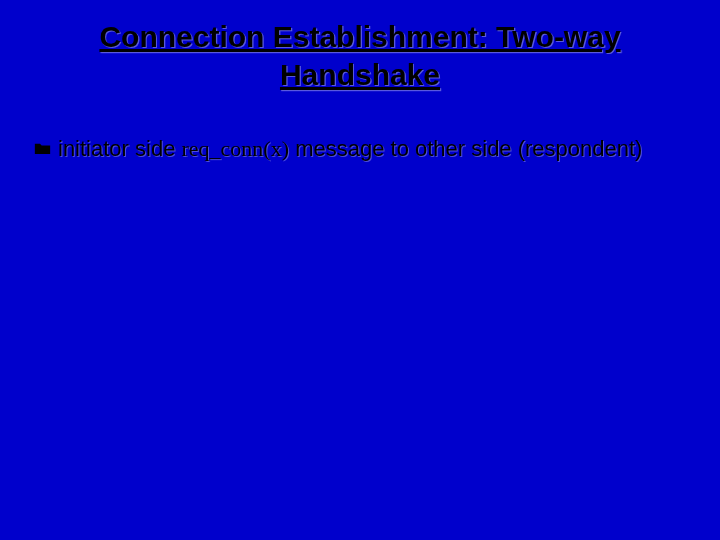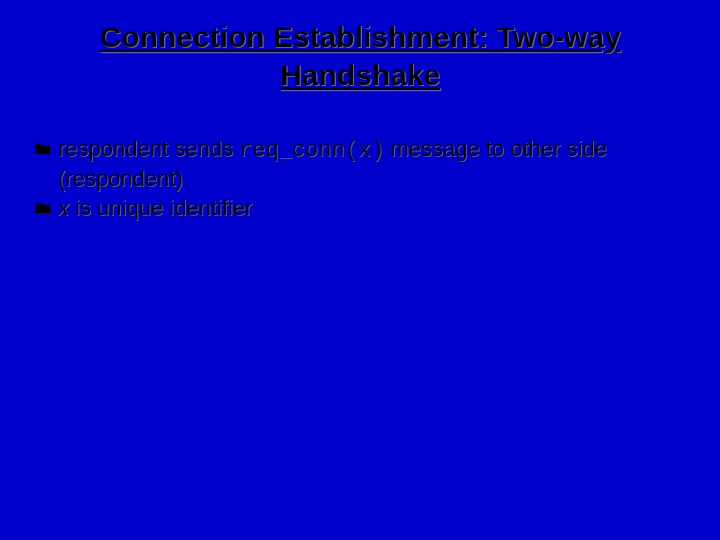--- a/index.html
+++ b/index.html
@@ -46,49 +46,41 @@
     left: 0;
     top: 2px;
     width: 17px;
     height: 20px;
   }
   .bullet .marker svg {
     width: 100%;
     height: 100%;
   }
   .code {
-    font-family: Liberation Mono, monospace;
+    font-family: Liberation Serif, serif;
   }
   .ital {
     font-style: italic;
   }
 </style>
 </head>
 <body>
 
 <div class="slide">
 
   <div class="title">Connection Establishment: Two-way Handshake</div>
 
   <div class="bullets">
 
     <div class="bullet">
       <span class="marker">
         <svg viewBox="0 0 20 20">
             <path d="M1 5 L7 5 L9 7 L19 7 L19 17 L1 17 Z" fill="#000"></path>
           </svg>
       </span>
-      <span>respondent sends </span><span class="code">req_conn(x)</span><span> message to other side (respondent)</span>
+      <span>initiator side </span><span class="code">req_conn(x)</span><span> message to other side (respondent)</span>
     </div>
 
-    <div class="bullet">
-      <span class="marker">
-        <svg viewBox="0 0 20 20">
-            <path d="M1 5 L7 5 L9 7 L19 7 L19 17 L1 17 Z" fill="#000"></path>
-          </svg>
-      </span>
-      <span class="ital">x</span><span> is unique identifier</span>
-    </div>
 
 
   </div>
 
 </div>
 
 </body></html>

